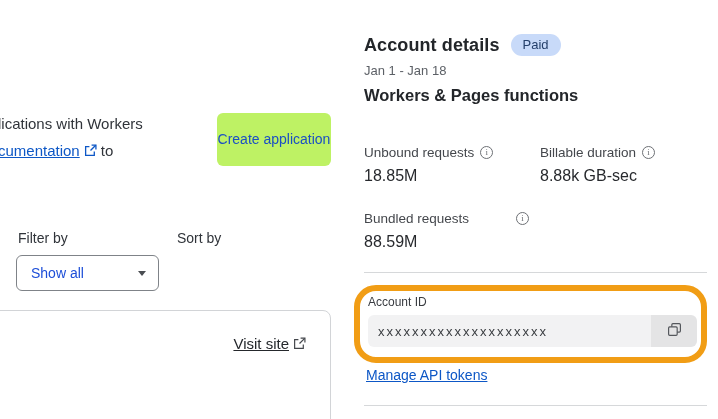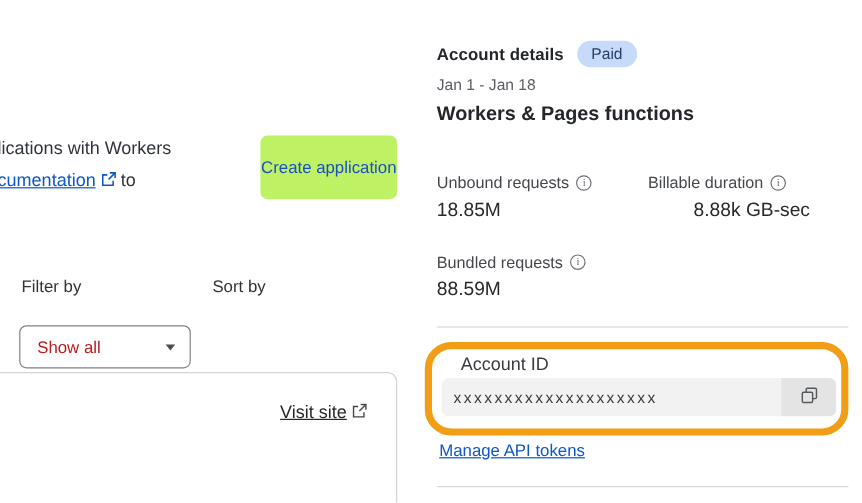--- a/index.html
+++ b/index.html
@@ -10,48 +10,48 @@
   .intro { position:absolute; left:-2px; top:110px; width:230px; font-size:15px; line-height:27px; color:#30343a; }
   .intro a, .blue-link { color:#0d57c6; text-decoration:underline; cursor:pointer; }
   .ext-icon { display:inline-block; vertical-align:-1px; margin:0 4px 0 4px; }
 
   .create-btn { position:absolute; left:217px; top:113px; width:114px; height:53px; background:#bef264; border:none; border-radius:6px; color:#1a4fc4; font-family:"Liberation Sans",sans-serif; font-size:14px; line-height:19px; text-align:center; cursor:pointer; }
 
   .ctl-label { position:absolute; font-size:14px; color:#30343a; }
   .filter-label { left:18px; top:230px; }
   .sort-label { left:177px; top:230px; }
 
-  .select { position:absolute; top:271px; height:36px; background:#fff; border:1px solid #7f8388; border-radius:6px; display:flex; align-items:center; padding:0 12px 0 14px; font-size:14px; color:#b91c1c; cursor:pointer; }
+  .select { position:absolute; top:255px; height:36px; background:#fff; border:1px solid #7f8388; border-radius:6px; display:flex; align-items:center; padding:0 12px 0 14px; font-size:14px; color:#1d4ed8; cursor:pointer; }
   .select-filter { left:16px; width:143px; }
   .select-sort { left:177px; width:153px; }
   .select .val { flex:1; }
   .chev { width:0; height:0; border-left:4.5px solid transparent; border-right:4.5px solid transparent; border-top:5.5px solid #4a4d52; margin-left:8px; }
 
   .card { position:absolute; left:-16px; top:310px; width:347px; height:140px; background:#fff; border:1px solid #d2d4d7; border-radius:0 8px 8px 0; }
   .visit { position:absolute; top:24px; right:20px; font-size:15px; color:#25282c; }
   .visit a { color:#25282c; text-decoration:underline; cursor:pointer; }
 
   
   .panel { position:absolute; left:364px; top:0; width:343px; height:419px; }
   .title-row { position:absolute; left:0; top:34px; display:flex; align-items:center; }
-  .acct-title { font-size:14px; font-weight:bold; color:#23262a; letter-spacing:.1px; }
+  .acct-title { font-size:18px; font-weight:bold; color:#23262a; letter-spacing:.1px; }
   .badge { margin-left:11px; background:#c8daf9; color:#25406b; font-size:13px; padding:3px 12px 4px; border-radius:999px; }
   .date-range { position:absolute; left:0; top:63px; font-size:13px; color:#5c6066; }
   .section-title { position:absolute; left:0; top:86px; font-size:16.5px; font-weight:bold; color:#23262a; }
 
   .stat-label { position:absolute; font-size:13.5px; color:#44474c; display:flex; align-items:center; }
   .stat-value { position:absolute; font-size:16px; color:#27292d; }
   .info-i { display:inline-block; width:13px; height:13px; border:1px solid #6d7075; border-radius:50%; margin-left:6px; font-size:9px; line-height:11px; text-align:center; color:#6d7075; font-family:"Liberation Serif",serif; }
 
   .divider { position:absolute; left:0; width:343px; height:1px; background:#d6d8da; }
   .div1 { top:272px; } .div2 { top:405px; }
 
   .highlight { position:absolute; left:-10px; top:285px; width:353px; height:78px; border:6px solid #f19d15; border-radius:22px; pointer-events:none; }
 
-  .acctid-label { position:absolute; left:20px; top:295px; font-size:15px; color:#393c41; }
+  .acctid-label { position:absolute; left:4px; top:295px; font-size:12px; color:#393c41; }
   .acctid-row { position:absolute; left:4px; top:315px; width:329px; height:32px; display:flex; border-radius:6px; overflow:hidden; }
   .acctid-input { flex:1; background:#f2f2f3; border:none; font-family:"Liberation Sans",sans-serif; font-size:13px; letter-spacing:2px; color:#3a3d41; padding:0 8px 0 10px; outline:none; }
   .copy-btn { width:46px; background:#e4e4e5; border:none; display:flex; align-items:center; justify-content:center; cursor:pointer; }
 
   .manage-link { position:absolute; left:2px; top:367px; font-size:14px; color:#0d57c6; text-decoration:underline; cursor:pointer; }
 </style>
 </head>
 <body>
 
 <div class="screen">
@@ -97,23 +97,23 @@
     <div class="stat-label" style="left:0; top:145px;">
       <span>Unbound requests</span>
       <span class="info-i">i</span>
     </div>
     <div class="stat-value" style="left:0; top:167px;">18.85M</div>
 
     <div class="stat-label" style="left:176px; top:145px;">
       <span>Billable duration</span>
       <span class="info-i">i</span>
     </div>
-    <div class="stat-value" style="left:176px; top:167px;margin-left:38px;">8.88k GB-sec</div>
+    <div class="stat-value" style="left:176px; top:167px;">8.88k GB-sec</div>
 
-    <div class="stat-label" style="left:0; top:211px;">
+    <div class="stat-label" style="left:0; top:211px;gap:41px;">
       <span>Bundled requests</span>
       <span class="info-i">i</span>
     </div>
     <div class="stat-value" style="left:0; top:233px;">88.59M</div>
 
     <div class="divider div1"></div>
 
     <div class="highlight"></div>
 
     <div class="acctid-label">Account ID</div>

